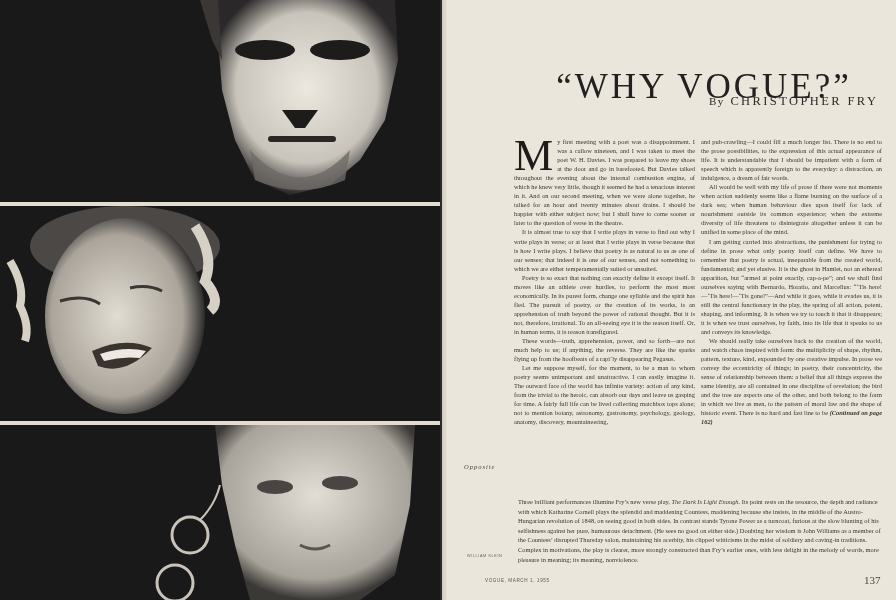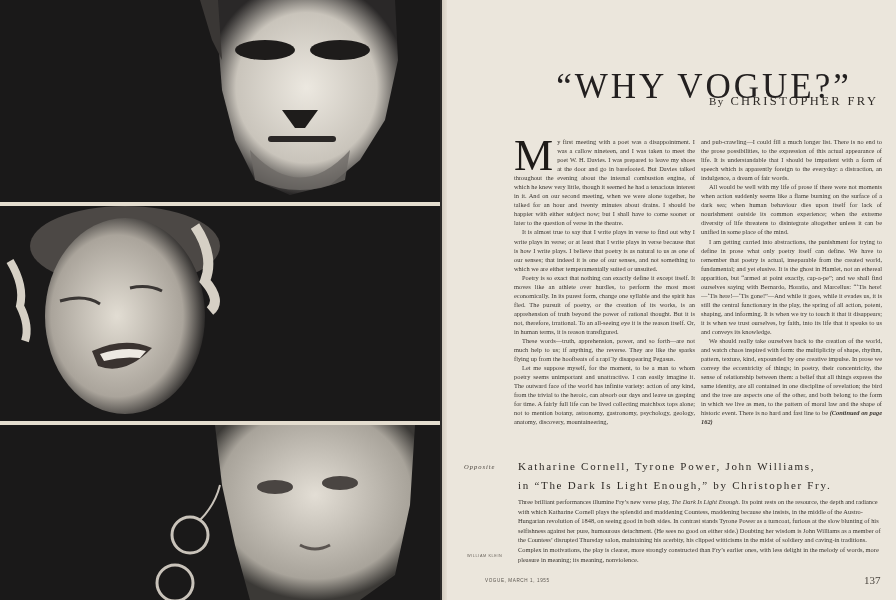--- a/index.html
+++ b/index.html
@@ -177,22 +177,18 @@
     <p class="first">and pub-crawling—I could fill a much longer list. There is no end to the prose possibilities, to the expression of this actual appearance of life. It is understandable that I should be impatient with a form of speech which is apparently foreign to the everyday: a distraction, an indulgence, a dream of fair words.</p>
     <p>All would be well with my life of prose if there were not moments when action suddenly seems like a flame burning on the surface of a dark sea; when human behaviour dies upon itself for lack of nourishment outside its common experience; when the extreme diversity of life threatens to disintegrate altogether unless it can be unified in some place of the mind.</p>
     <p>I am getting carried into abstractions, the punishment for trying to define in prose what only poetry itself can define. We have to remember that poetry is actual, inseparable from the created world, fundamental; and yet elusive. It is the ghost in Hamlet, not an ethereal apparition, but “armed at point exactly, cap-a-pe”; and we shall find ourselves saying with Bernardo, Horatio, and Marcellus: “‘Tis here!—‘Tis here!—‘Tis gone!”—And while it goes, while it evades us, it is still the central functionary in the play, the spring of all action, potent, shaping, and informing. It is when we try to touch it that it disappears; it is when we trust ourselves, by faith, into its life that it speaks to us and conveys its knowledge.</p>
     <p>
       <span>We should really take ourselves back to the creation of the world, and watch chaos inspired with form: the multiplicity of shape, rhythm, pattern, texture, kind, expounded by one creative impulse. In prose we convey the eccentricity of things; in poetry, their concentricity, the sense of relationship between them: a belief that all things express the same identity, are all contained in one discipline of revelation; the bird and the tree are aspects one of the other, and both belong to the form in which we live as men, to the pattern of moral law and the shape of historic event. There is no hard and fast line to be</span>
       <span class="continued">(Continued on page 162)</span>
     </p>
   </div>
 
   <div class="caption-label">Opposite</div>
-  <div class="caption-head">
-    <div>Katharine Cornell, Tyrone Power, John Williams,</div>
-    <div>in “The Dark Is Light Enough,” by Christopher Fry.</div>
-  </div>
   <div class="caption-body"><span>Three brilliant performances illumine Fry’s new verse play, </span><i>The Dark Is Light Enough.</i><span> Its point rests on the resource, the depth and radiance with which Katharine Cornell plays the splendid and maddening Countess, maddening because she insists, in the middle of the Austro-Hungarian revolution of 1848, on seeing good in both sides. In contrast stands Tyrone Power as a turncoat, furious at the slow blunting of his selfishness against her pure, humourous detachment. (He sees no good on either side.) Doubting her wisdom is John Williams as a member of the Countess’ disrupted Thursday salon, maintaining his acerbity, his clipped witticisms in the midst of soldiery and caving-in traditions. Complex in motivations, the play is clearer, more strongly constructed than Fry’s earlier ones, with less delight in the melody of words, more pleasure in meaning; its meaning, nonviolence.</span></div>
 
   <div class="credit">WILLIAM KLEIN</div>
   <div class="footer-left">VOGUE, MARCH 1, 1955</div>
   <div class="page-number">137</div>
 </div>
 
 </body></html>

